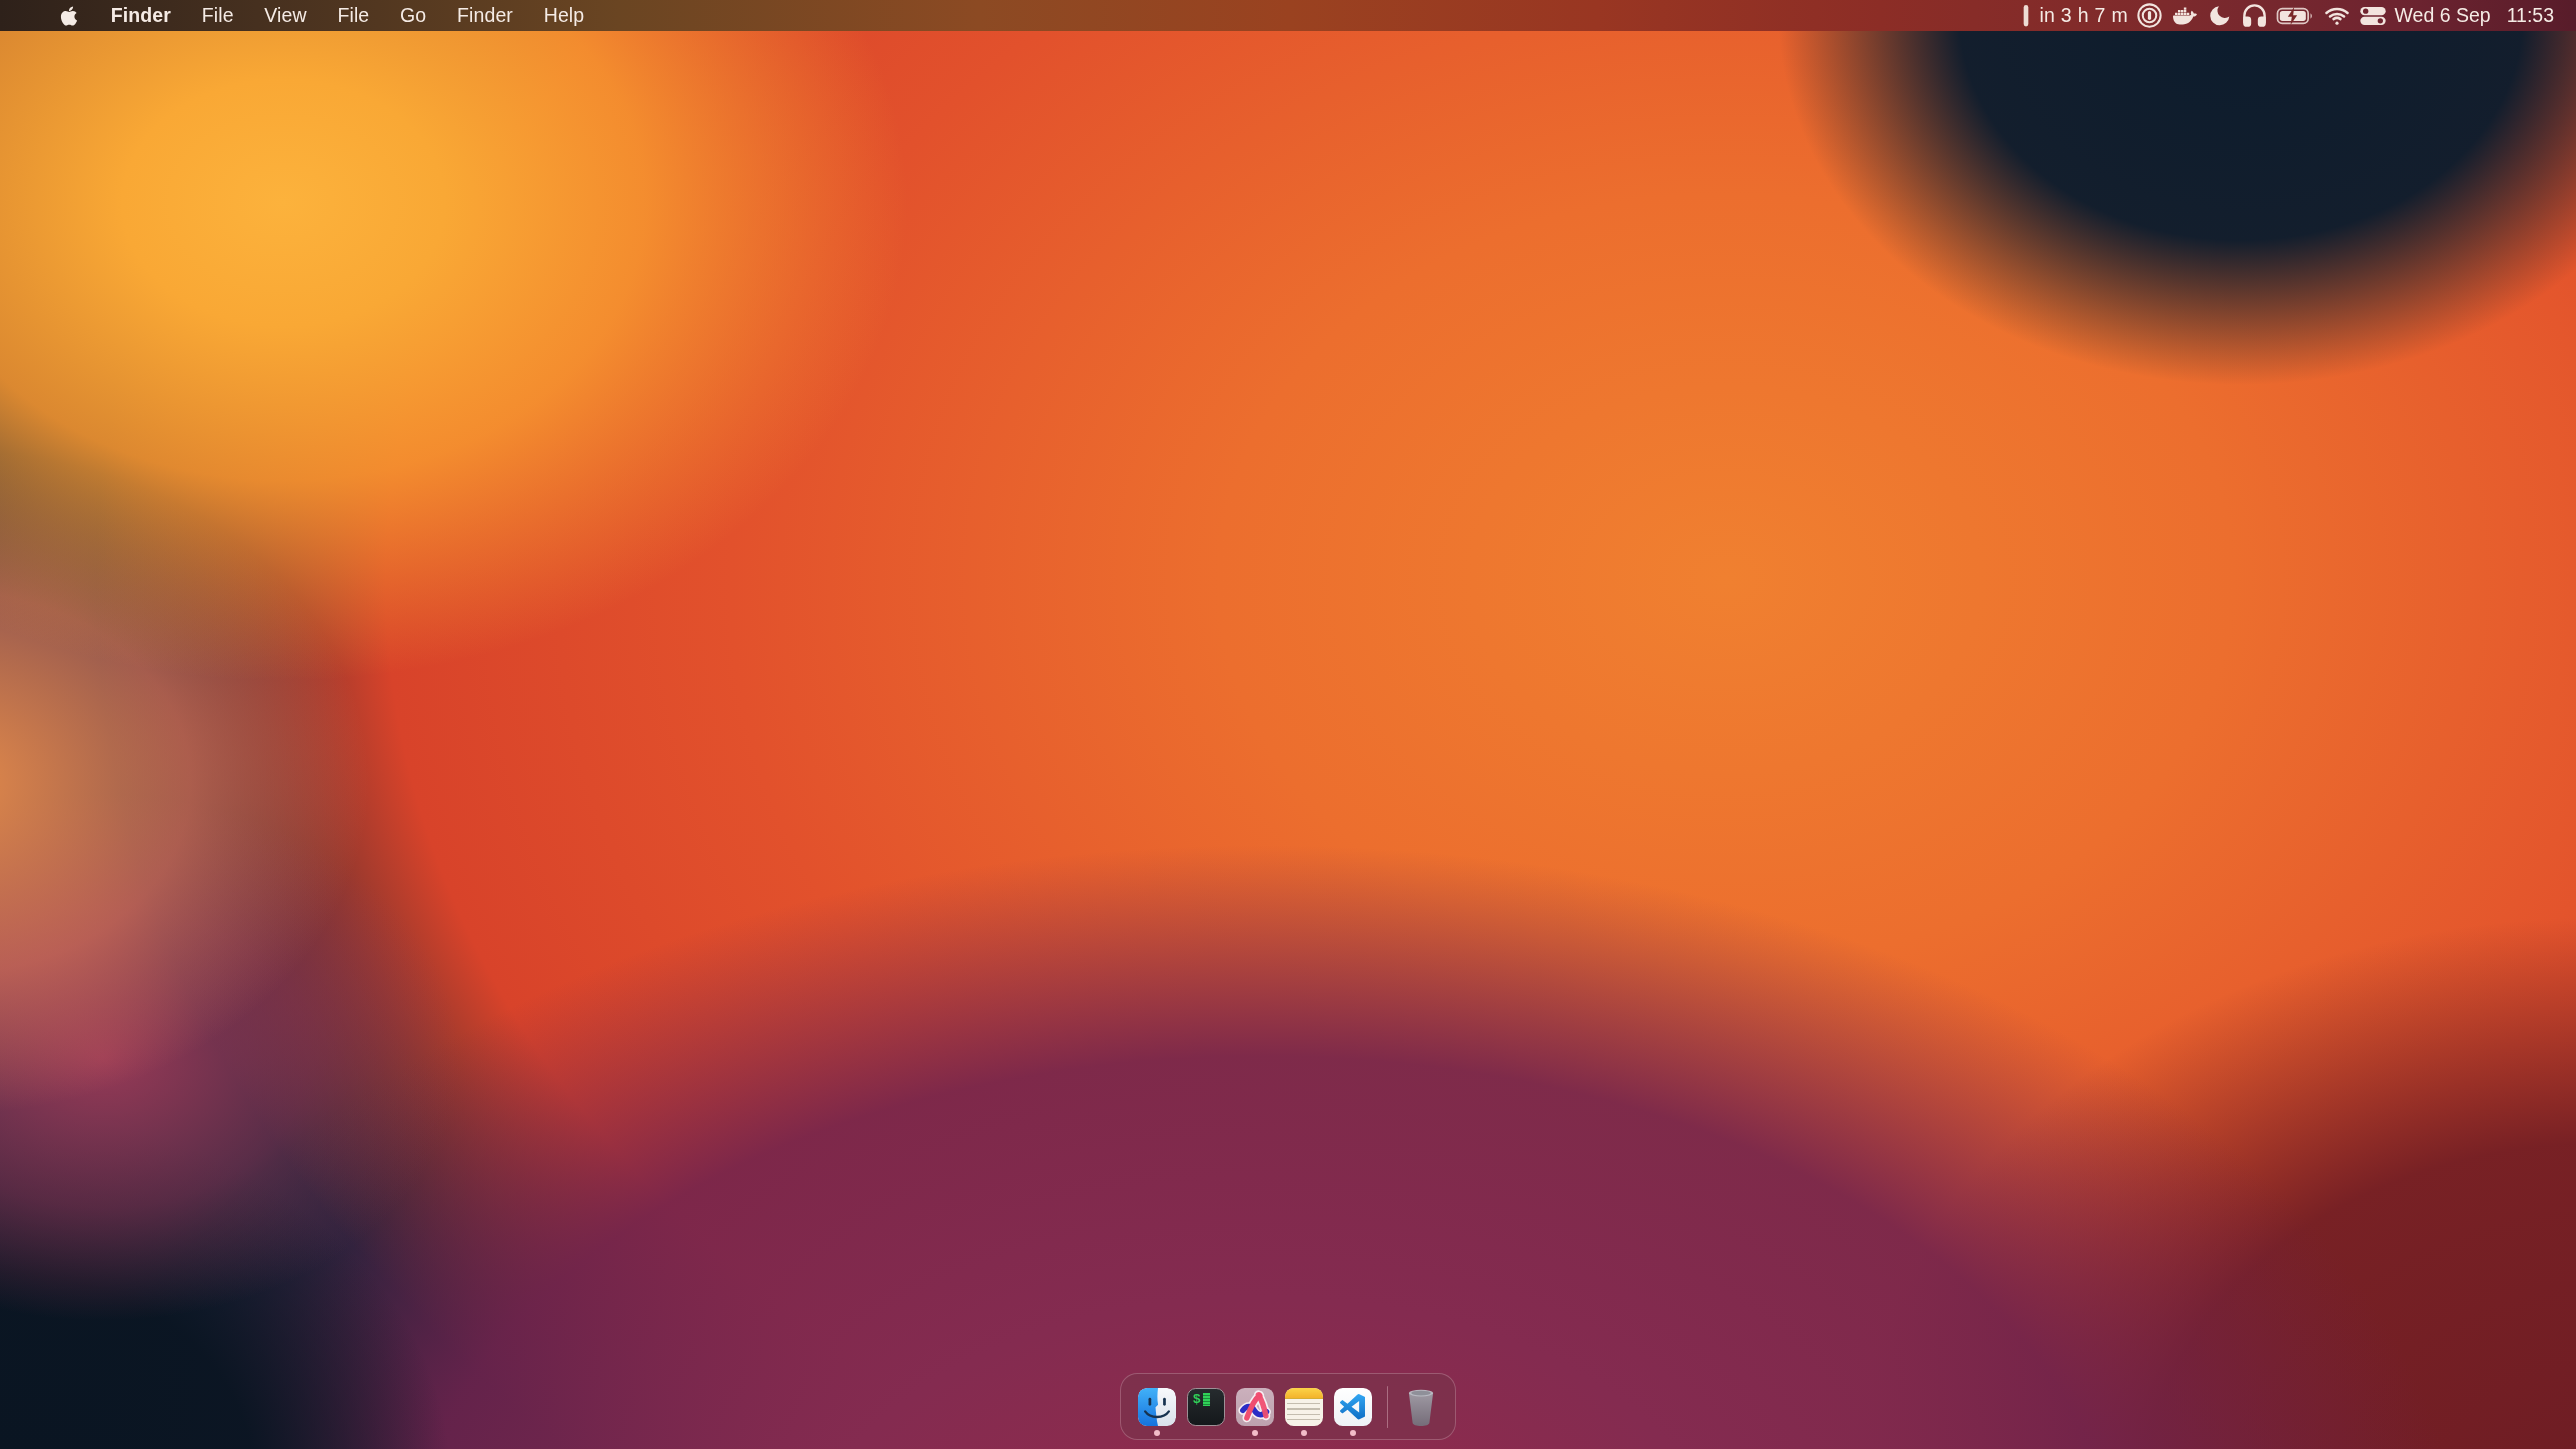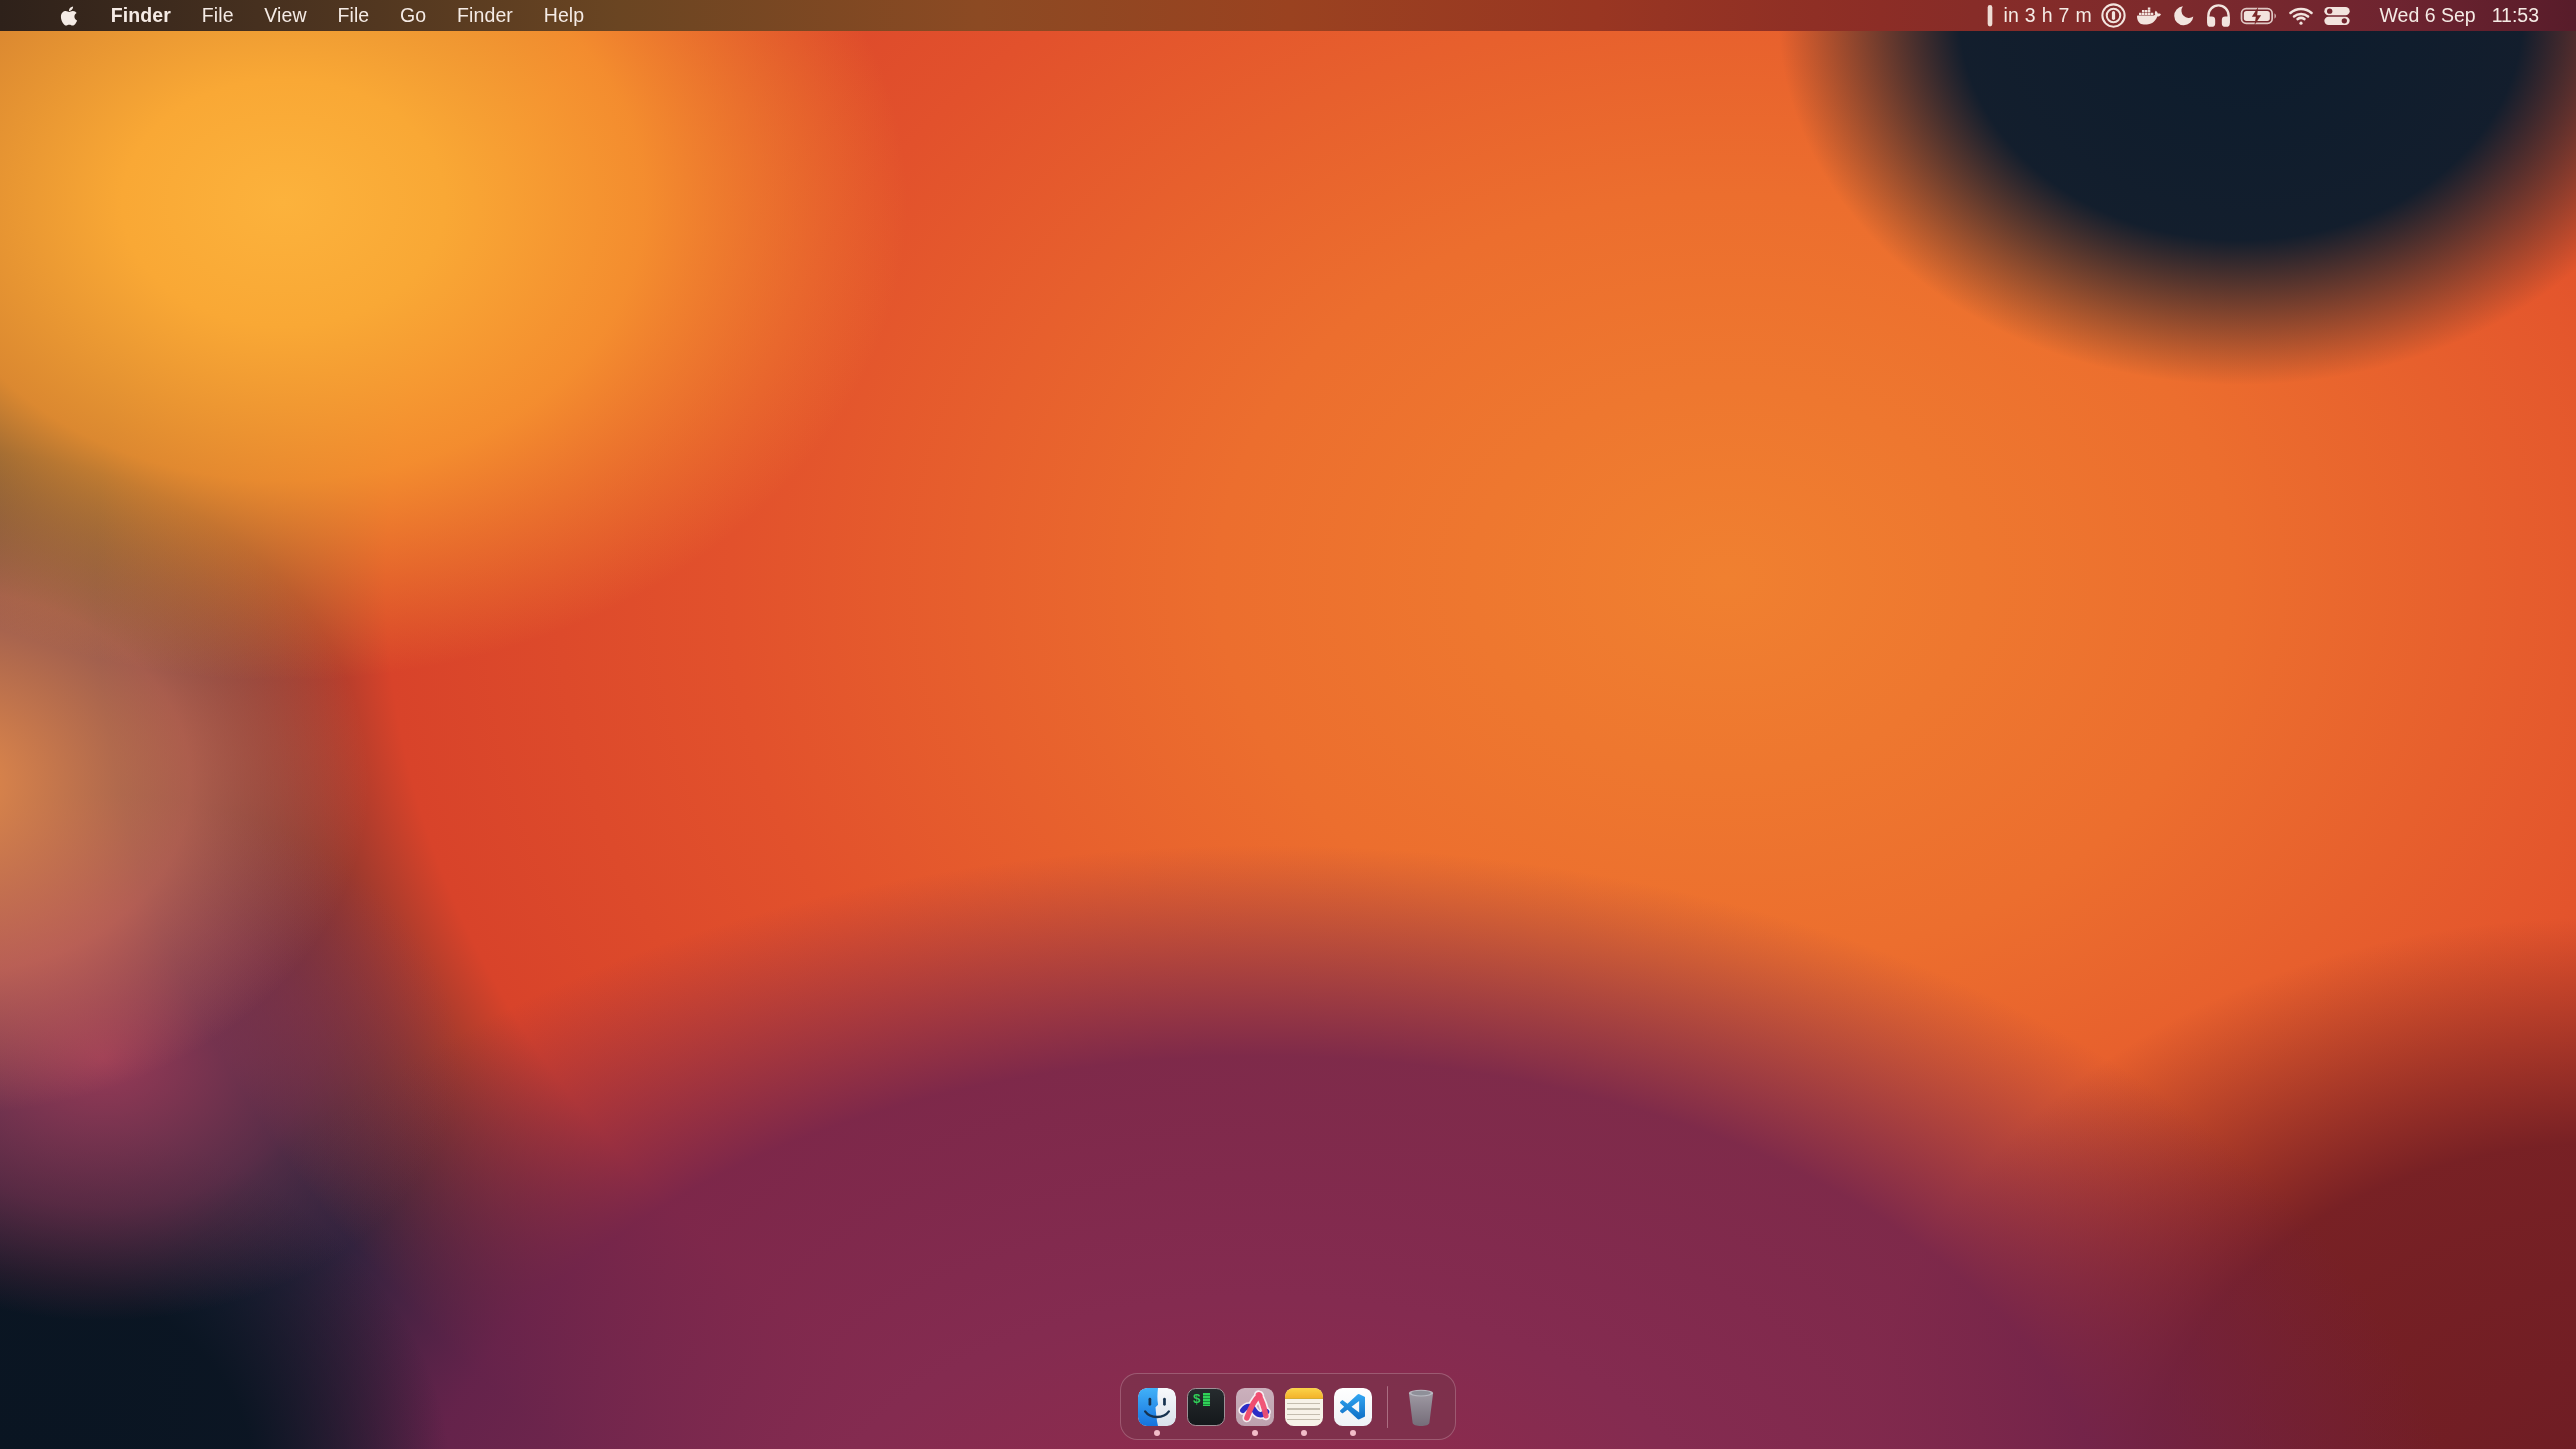--- a/index.html
+++ b/index.html
@@ -20,24 +20,24 @@
 
   
   .menubar{position:absolute;top:0;left:0;right:0;height:31px;display:flex;
     align-items:center;justify-content:space-between;color:#f5ebe5;
     background:linear-gradient(90deg,#2e211a 0%,#46301f 10%,#6a4522 24%,#8c4a23 38%,
       #9a4220 50%,#993622 62%,#8c2d26 73%,#7d2a2c 84%,#6e2430 93%,#581c2a 100%);}
   .menu-left{display:flex;align-items:center;height:100%;padding-left:27px;margin-left:33px;}
   .apple-wrap{display:flex;align-items:center;margin-right:17.4px;cursor:default;}
   .menu-item{font-size:19.5px;line-height:31px;padding:0 15.4px;letter-spacing:0.1px;cursor:default;}
   .menu-item.app{font-weight:700;}
-  .menu-right{display:flex;align-items:center;height:100%;gap:8px;padding-right:37px;}
+  .menu-right{display:flex;align-items:center;height:100%;gap:8px;padding-right:22px;}
   .status-item{display:flex;align-items:center;gap:9.4px;cursor:default;}
   .status-text{font-size:19.5px;letter-spacing:0.3px;}
-  .clock{display:flex;align-items:center;gap:16px;font-size:19.5px;cursor:default;margin-left:21px;}
+  .clock{display:flex;align-items:center;gap:16px;font-size:19.5px;cursor:default;}
   svg{display:block;}
 
   
   .dock{position:absolute;left:50%;transform:translateX(-50%);bottom:8.7px;height:67px;
     display:flex;align-items:center;padding:0 12px;border-radius:17.4px;box-sizing:border-box;
     background:rgba(112,56,75,.42);border:1.3px solid rgba(242,202,212,.28);}
   .dock-item{position:relative;height:67px;display:flex;align-items:center;
     justify-content:center;margin:0 5.4px;cursor:pointer;}
   .tile{width:38px;height:38px;border-radius:8.7px;position:relative;overflow:hidden;}
   .run-dot{position:absolute;bottom:4px;left:50%;transform:translateX(-50%);

